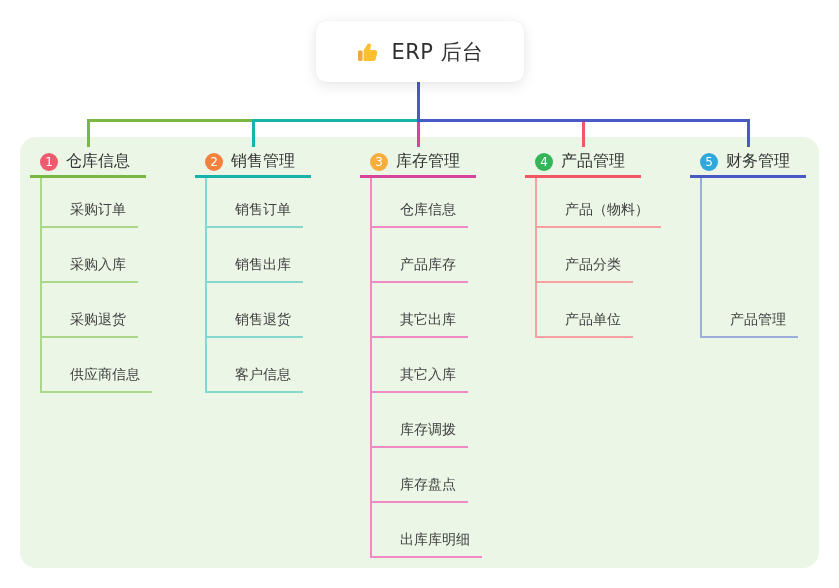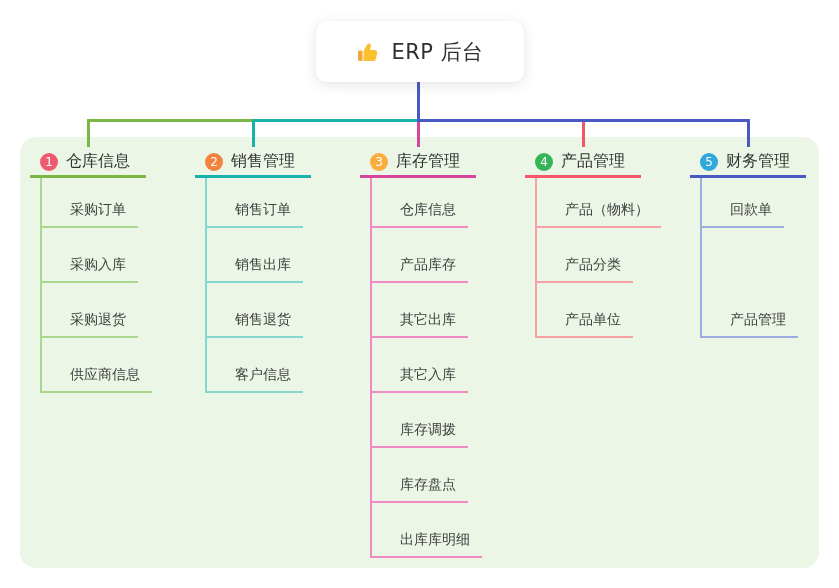--- a/index.html
+++ b/index.html
@@ -111,17 +111,16 @@
         <div class="child" style="top: 25px; border-bottom-color: rgb(249, 160, 162);">产品（物料）</div>
         <div class="child" style="top: 80px; border-bottom-color: rgb(249, 160, 162);">产品分类</div>
         <div class="child" style="top: 135px; border-bottom-color: rgb(249, 160, 162);">产品单位</div>
       </div>
       <div class="branch" style="left: 690px;">
         <div class="branch-header" style="border-bottom-color: rgb(74, 90, 196);">
           <span class="badge" style="background: rgb(47, 168, 220);">5</span>
           <span class="branch-label">财务管理</span>
         </div>
         <div class="branch-vline" style="background: rgb(157, 173, 222); height: 160px;"></div>
-        <div class="child" style="top: 25px; border-bottom-color: rgb(157, 173, 222);">回款单</div>
         <div class="child" style="top: 135px; border-bottom-color: rgb(157, 173, 222);">产品管理</div>
       </div>
     </div>
 </div>
 
 </body></html>

